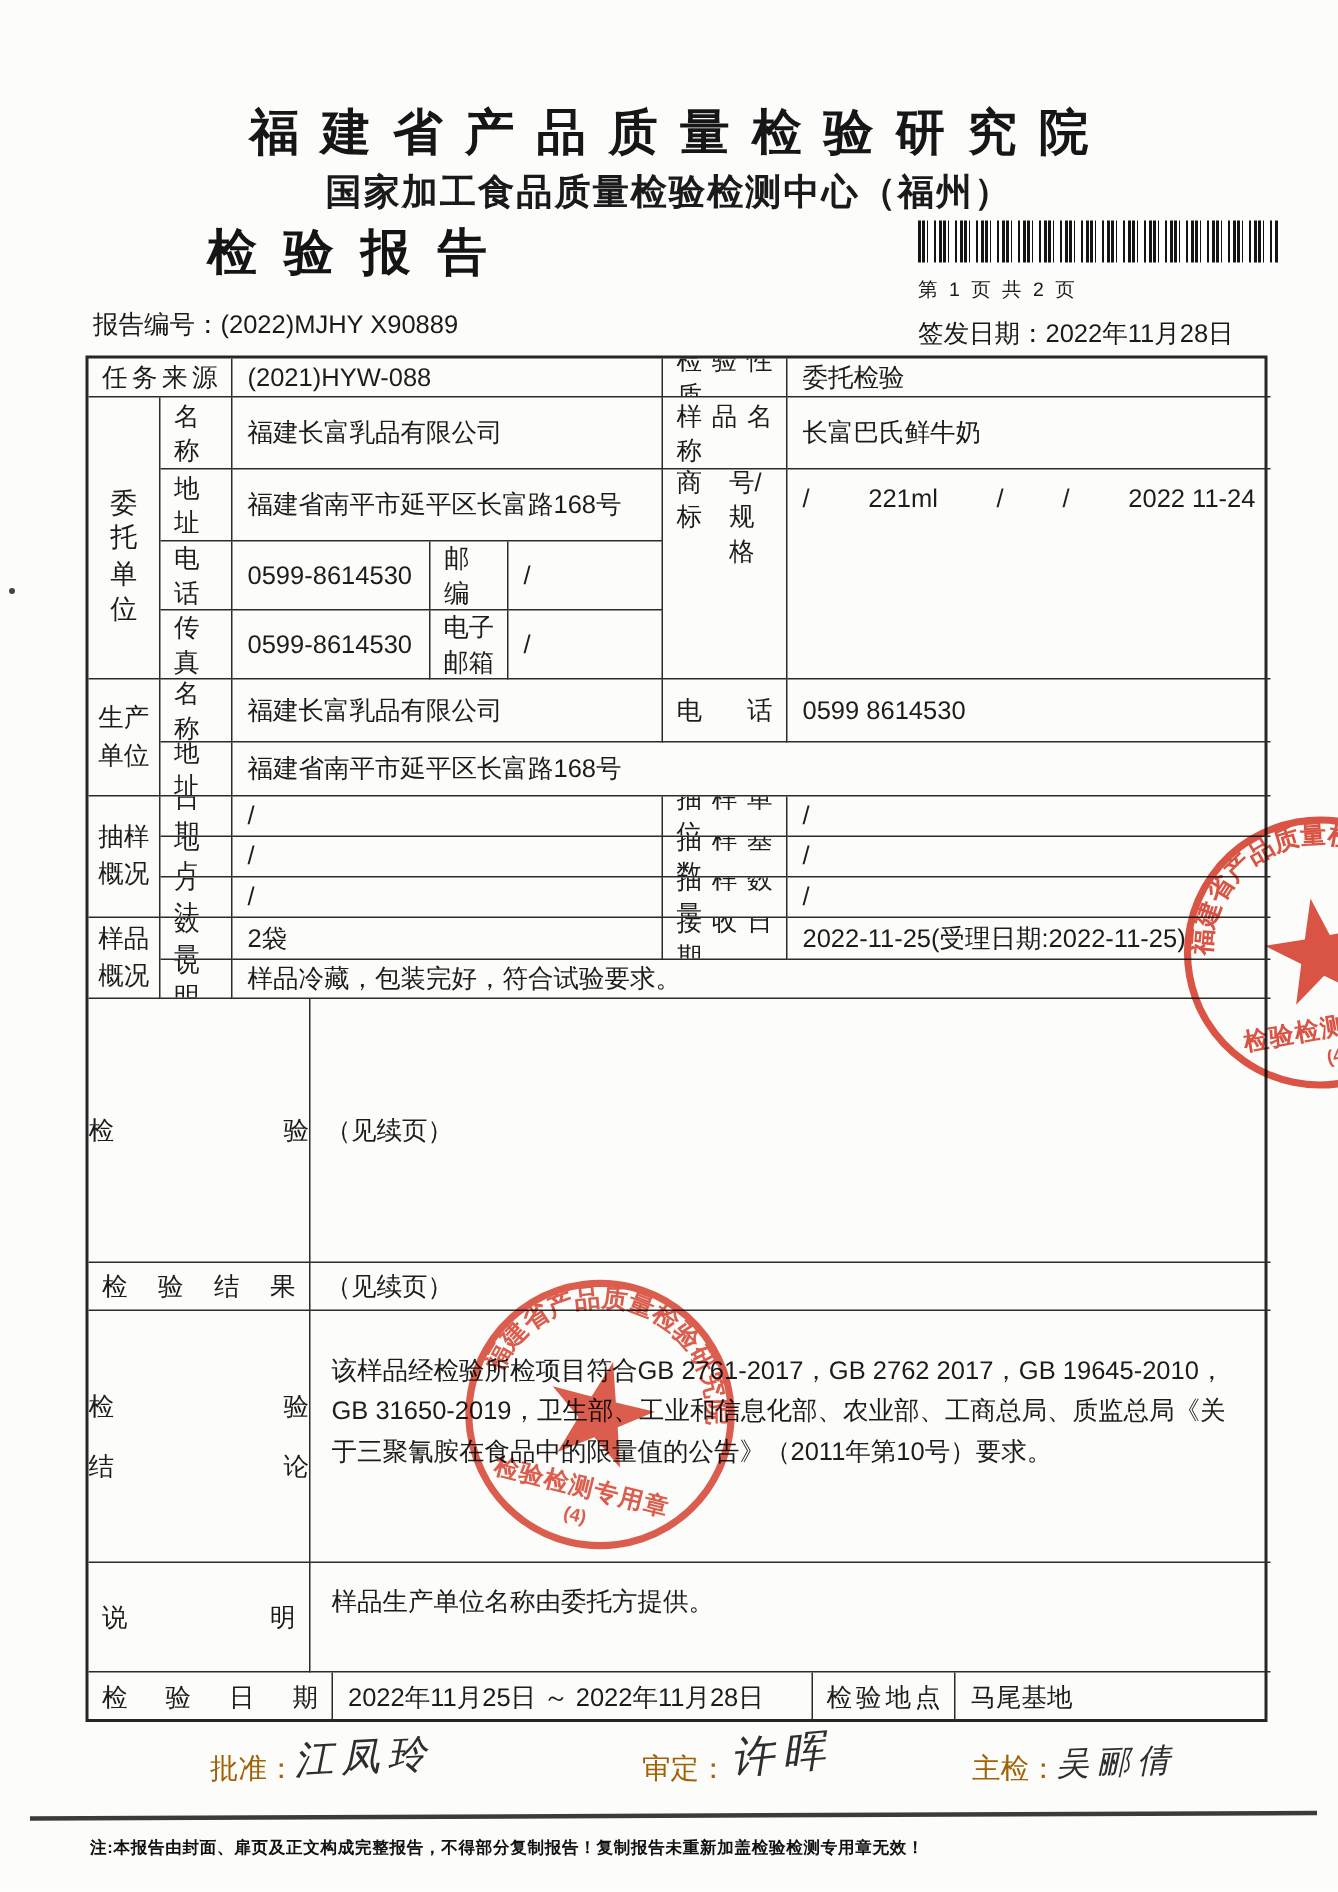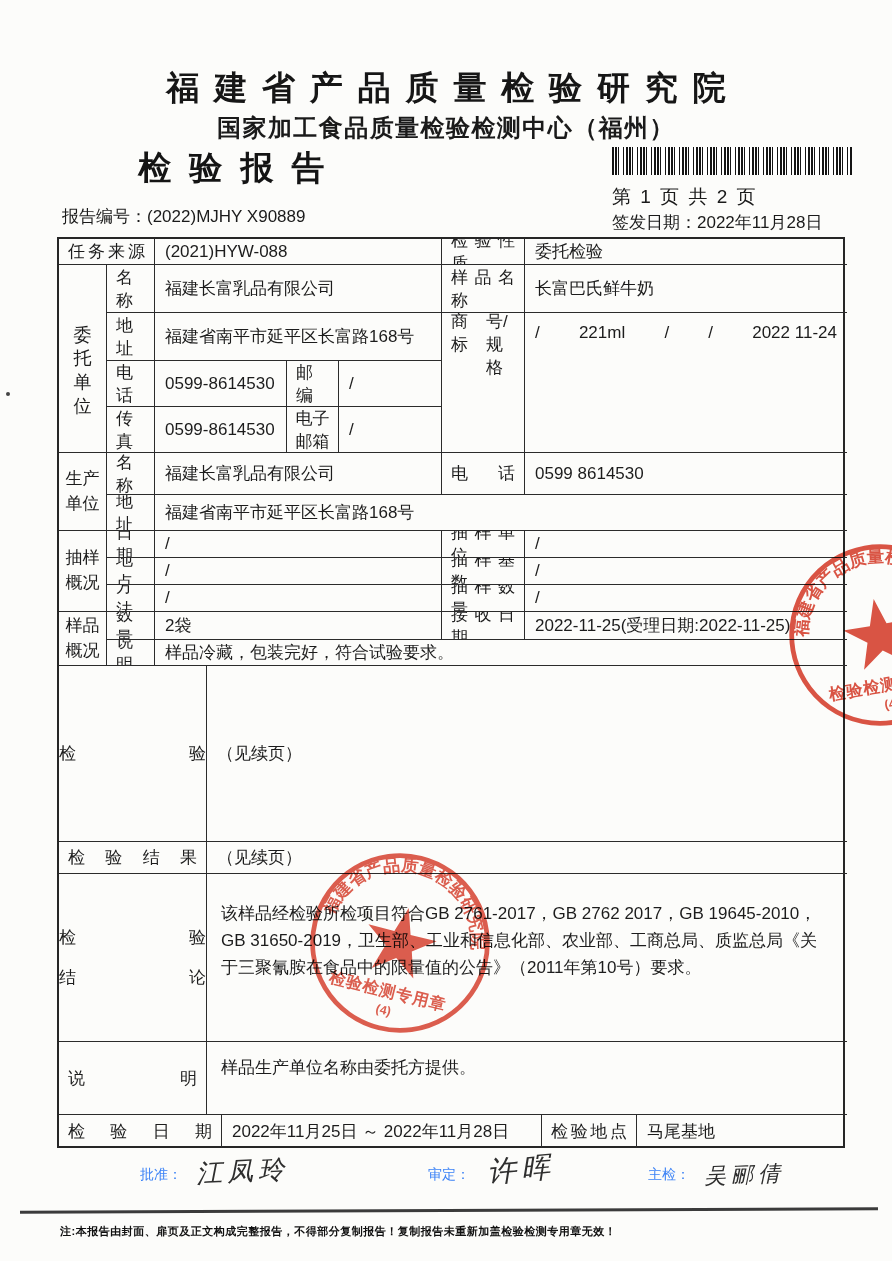--- a/index.html
+++ b/index.html
@@ -11,42 +11,42 @@
   .abs{position:absolute;}
   
   .t1{left:0;top:66px;width:892px;text-align:center;font-size:33px;font-weight:bold;
       letter-spacing:0.45em;text-indent:0.45em;color:#161616;}
   .t2{left:0;top:112px;width:892px;text-align:center;font-size:24px;font-weight:bold;
       letter-spacing:0.06em;color:#1a1a1a;}
   .t3{left:120px;top:146px;width:640px;text-align:left;font-size:33px;font-weight:bold;
       letter-spacing:0.55em;text-indent:0.55em;color:#141414;}
   .barcode{left:612px;top:147px;width:240px;height:28px;
       background:repeating-linear-gradient(90deg,#141414 0 2px,#fff 2px 3px,#141414 3px 5px,#fff 5px 6px,#141414 6px 7px,#fff 7px 11px,#141414 11px 12px,#fff 12px 14px);}
-  .pageinfo{left:612px;top:184px;font-size:19px;letter-spacing:2px;color:#1a1a1a;}
+  .pageinfo{left:612px;top:184px;font-size:13px;letter-spacing:2px;color:#1a1a1a;}
   .repno{left:62px;top:205px;font-size:17px;color:#1a1a1a;}
   .issue{left:612px;top:211px;font-size:17px;color:#1a1a1a;}
   
   .tbl{left:57px;top:237px;width:788px;height:911px;border:2px solid #262626;box-sizing:border-box;}
   .c{position:absolute;box-sizing:border-box;border-right:1px solid #2b2b2b;border-bottom:1px solid #2b2b2b;
      display:flex;align-items:center;font-size:17px;overflow:hidden;color:#1c1c1c;}
   .c.er{border-right:none;} .c.eb{border-bottom:none;}
   .val{padding:4px 10px;justify-content:flex-start;}
   .lbl>span{width:100%;padding:0 9px;text-align:justify;text-align-last:justify;word-break:break-all;}
   .lbl2>span{width:100%;padding:0 9px;text-align:justify;text-align-last:justify;word-break:break-all;line-height:2.3;}
   .grp{justify-content:center;}
   .grp .vtxt{writing-mode:vertical-rl;text-orientation:upright;letter-spacing:1.35em;font-size:18px;}
   .grp .sq{width:40px;text-align:center;word-break:break-all;font-size:17px;line-height:1.45;}
   .stack{flex-direction:row;align-items:stretch;justify-content:space-between;padding:6px 0;}
   .stack>div{height:28px;display:flex;align-items:center;}
   .stack>div>span{width:100%;padding:0 9px;text-align:justify;text-align-last:justify;word-break:break-all;}
   .stackv>div{padding:0 10px;height:28px;display:flex;align-items:center;}
   .cj{justify-content:flex-start;align-items:flex-start;}
   .concl{padding:26px 14px 0 14px;line-height:1.6;}
   
-  .sig-label{font-size:14px;color:#3b82f6;}
+  .sig-label{font-size:19px;color:#a16207;}
   .sig{font-family:"DejaVu Serif", serif;font-style:italic;color:#2e2e2e;letter-spacing:5px;}
   .rule{left:20px;top:1209px;width:858px;height:3px;background:#3b3b3b;transform:rotate(-0.25deg);}
   .footer{left:60px;top:1224px;width:810px;font-size:11px;font-weight:bold;color:#101010;letter-spacing:0.5px;}
   .dot{left:6px;top:392px;width:4px;height:4px;background:#444;border-radius:50%;}
   
   .stamp{mix-blend-mode:multiply;}
   .stamp text{font-family:"Liberation Sans", sans-serif;font-weight:bold;}
 </style>
 </head>
 <body>

